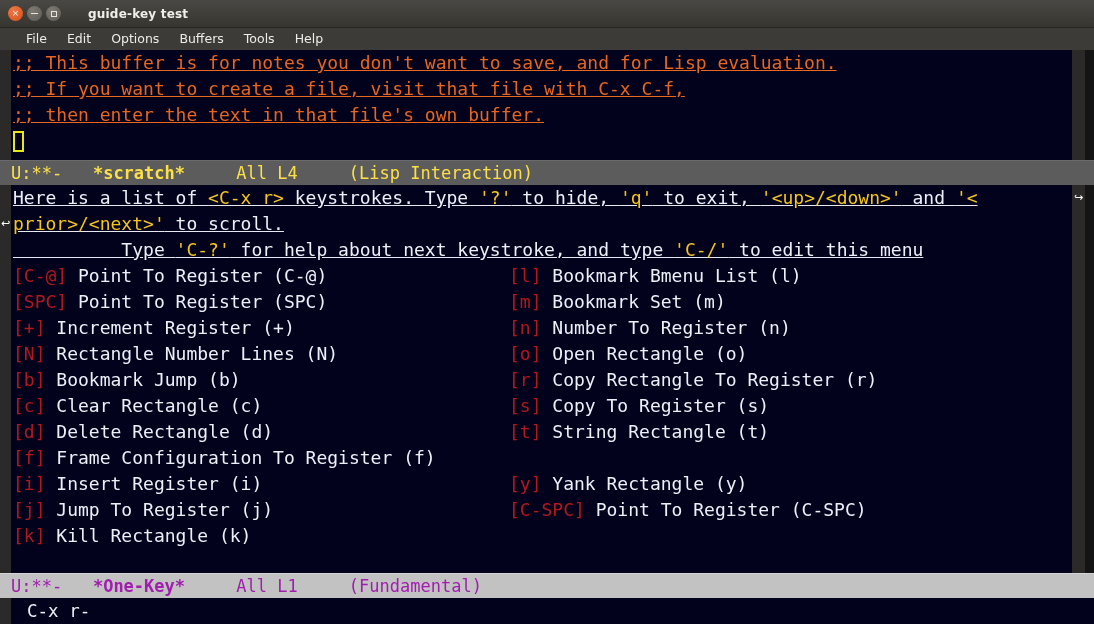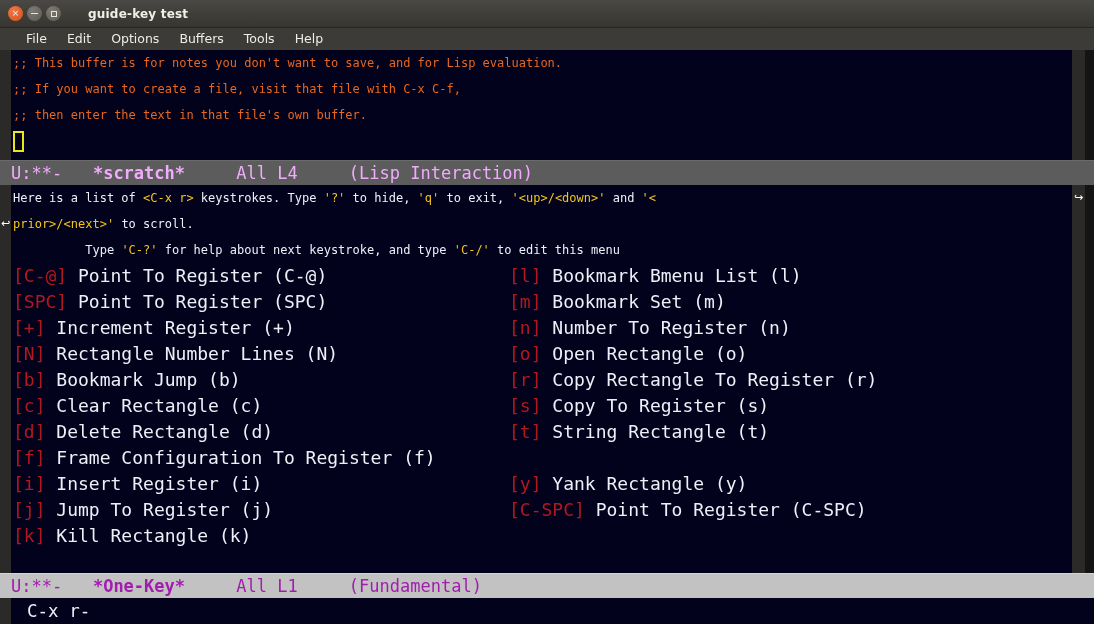--- a/index.html
+++ b/index.html
@@ -118,24 +118,25 @@
   .lines {
     flex: 1 1 auto;
     position: relative;
     overflow: hidden;
     padding-left: 2px;
     box-sizing: border-box;
   }
   .line {
     height: 26px;
     line-height: 26px;
-    font-size: 12px;
+    font-size: 18px;
     white-space: pre;
     letter-spacing: 0px;
     color: #e8e8f0;
+    text-decoration: underline;
   }
 
   .c-comment { color: #e8661e; }
   .c-white   { color: #eef0f8; }
   .c-yellow  { color: #f5c518; }
   .c-key     { color: #b4181f; }
 
   
   .wraparrow {
     position: absolute;
@@ -170,21 +171,21 @@
     flex: 0 0 25px;
     font-size: 17px;
     line-height: 25px;
     white-space: pre;
     box-sizing: border-box;
     padding-left: 11px;
     overflow: hidden;
   }
   .modeline.inactive {
     background: #5c5c5c;
-    color: #f0abfc;
+    color: #fde047;
     border-top: 1px solid #6b6b6b;
   }
   .modeline.active {
     background: #c2c2c2;
     color: #a21caf;
     border-top: 1px solid #d4d4d4;
   }
   .modeline .bufname { font-weight: bold; }
 
   

